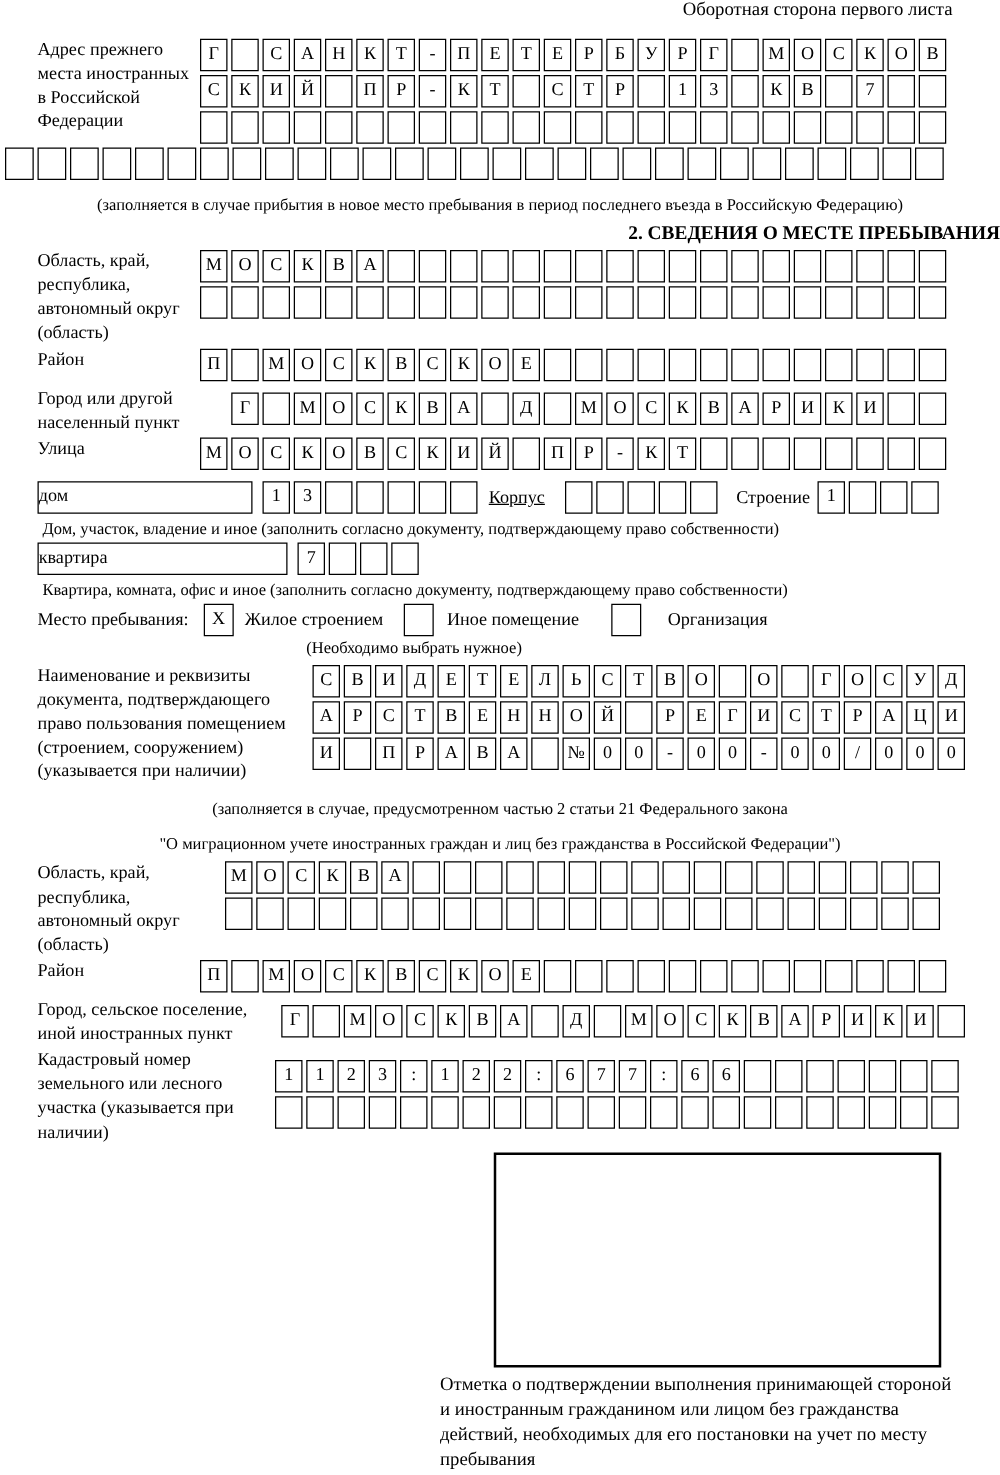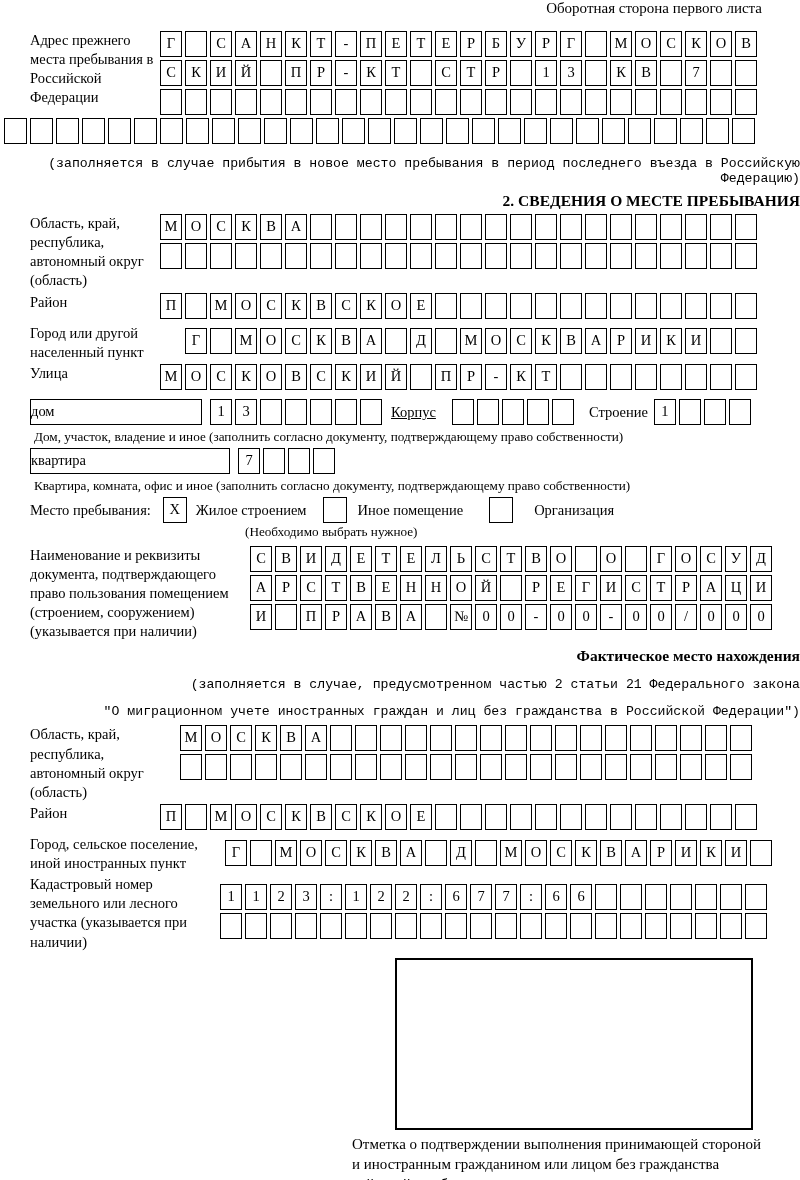--- a/index.html
+++ b/index.html
@@ -18,21 +18,21 @@
   .rows { display: flex; flex-direction: column; }
   .boxrow { display: flex; height: 26px; margin-bottom: 3px; }
   .cbox {
     width: 22px; height: 26px; border: 1.6px solid #000; margin-right: 3px;
     font-size: 14.5px; line-height: 23px; text-align: center; flex-shrink: 0;
     font-family: "Liberation Serif", serif;
   }
   .boxrow.wide .cbox { width: 23px; }
   .cbox.big { width: 24px; }
   .fullrow { margin-left: 4px; }
-  .note-c { text-align: right; font-size: 13.2px; margin-top: 12px; font-family: Liberation Mono, monospace; }
+  .note-c { text-align: center; font-size: 13.2px; margin-top: 12px; }
   .note-l { font-size: 13.2px; margin-left: 34px; margin-top: 1px; margin-bottom: 3px; }
   .title { text-align: right; font-weight: bold; font-size: 15.5px; margin: 6px 0 4px; }
   .widebox {
     border: 1.6px solid #000; height: 26px; text-align: left;
     font-size: 14.5px; line-height: 23px; flex-shrink: 0;
   }
   .inline-lbl { font-size: 14.5px; line-height: 26px; white-space: nowrap; }
   .opt-lbl { font-size: 14.5px; line-height: 27px; white-space: nowrap; }
   .sub-note { font-size: 13.2px; margin-left: 245px; margin-top: 0px; }
   .stamp {
@@ -46,21 +46,21 @@
   .gap6 { margin-top: 6px; }
 </style>
 </head>
 <body>
 
 <div class="page">
 
   <div class="hdr">Оборотная сторона первого листа</div>
 
   <div class="fl">
-    <div class="lbl w130">Адрес прежнего места пребывания в Российской Федерации</div>
+    <div class="lbl w130">Адрес прежнего места иностранных в Российской Федерации</div>
     <div class="rows">
       <div class="boxrow">
           <span class="cbox">Г</span>
           <span class="cbox"></span>
           <span class="cbox">С</span>
           <span class="cbox">А</span>
           <span class="cbox">Н</span>
           <span class="cbox">К</span>
           <span class="cbox">Т</span>
           <span class="cbox">-</span>
@@ -436,21 +436,20 @@
           <span class="cbox">0</span>
           <span class="cbox">0</span>
           <span class="cbox">/</span>
           <span class="cbox">0</span>
           <span class="cbox">0</span>
           <span class="cbox">0</span>
         </div>
     </div>
   </div>
 
-  <div class="title">Фактическое место нахождения</div>
   <div class="note-c">(заполняется в случае, предусмотренном частью 2 статьи 21 Федерального закона</div>
   <div class="note-c">"О миграционном учете иностранных граждан и лиц без гражданства в Российской Федерации")</div>
 
   <div class="fl gap6">
     <div class="lbl w150">Область, край, республика, автономный округ (область)</div>
     <div class="rows">
       <div class="boxrow">
           <span class="cbox">М</span>
           <span class="cbox">О</span>
           <span class="cbox">С</span>

